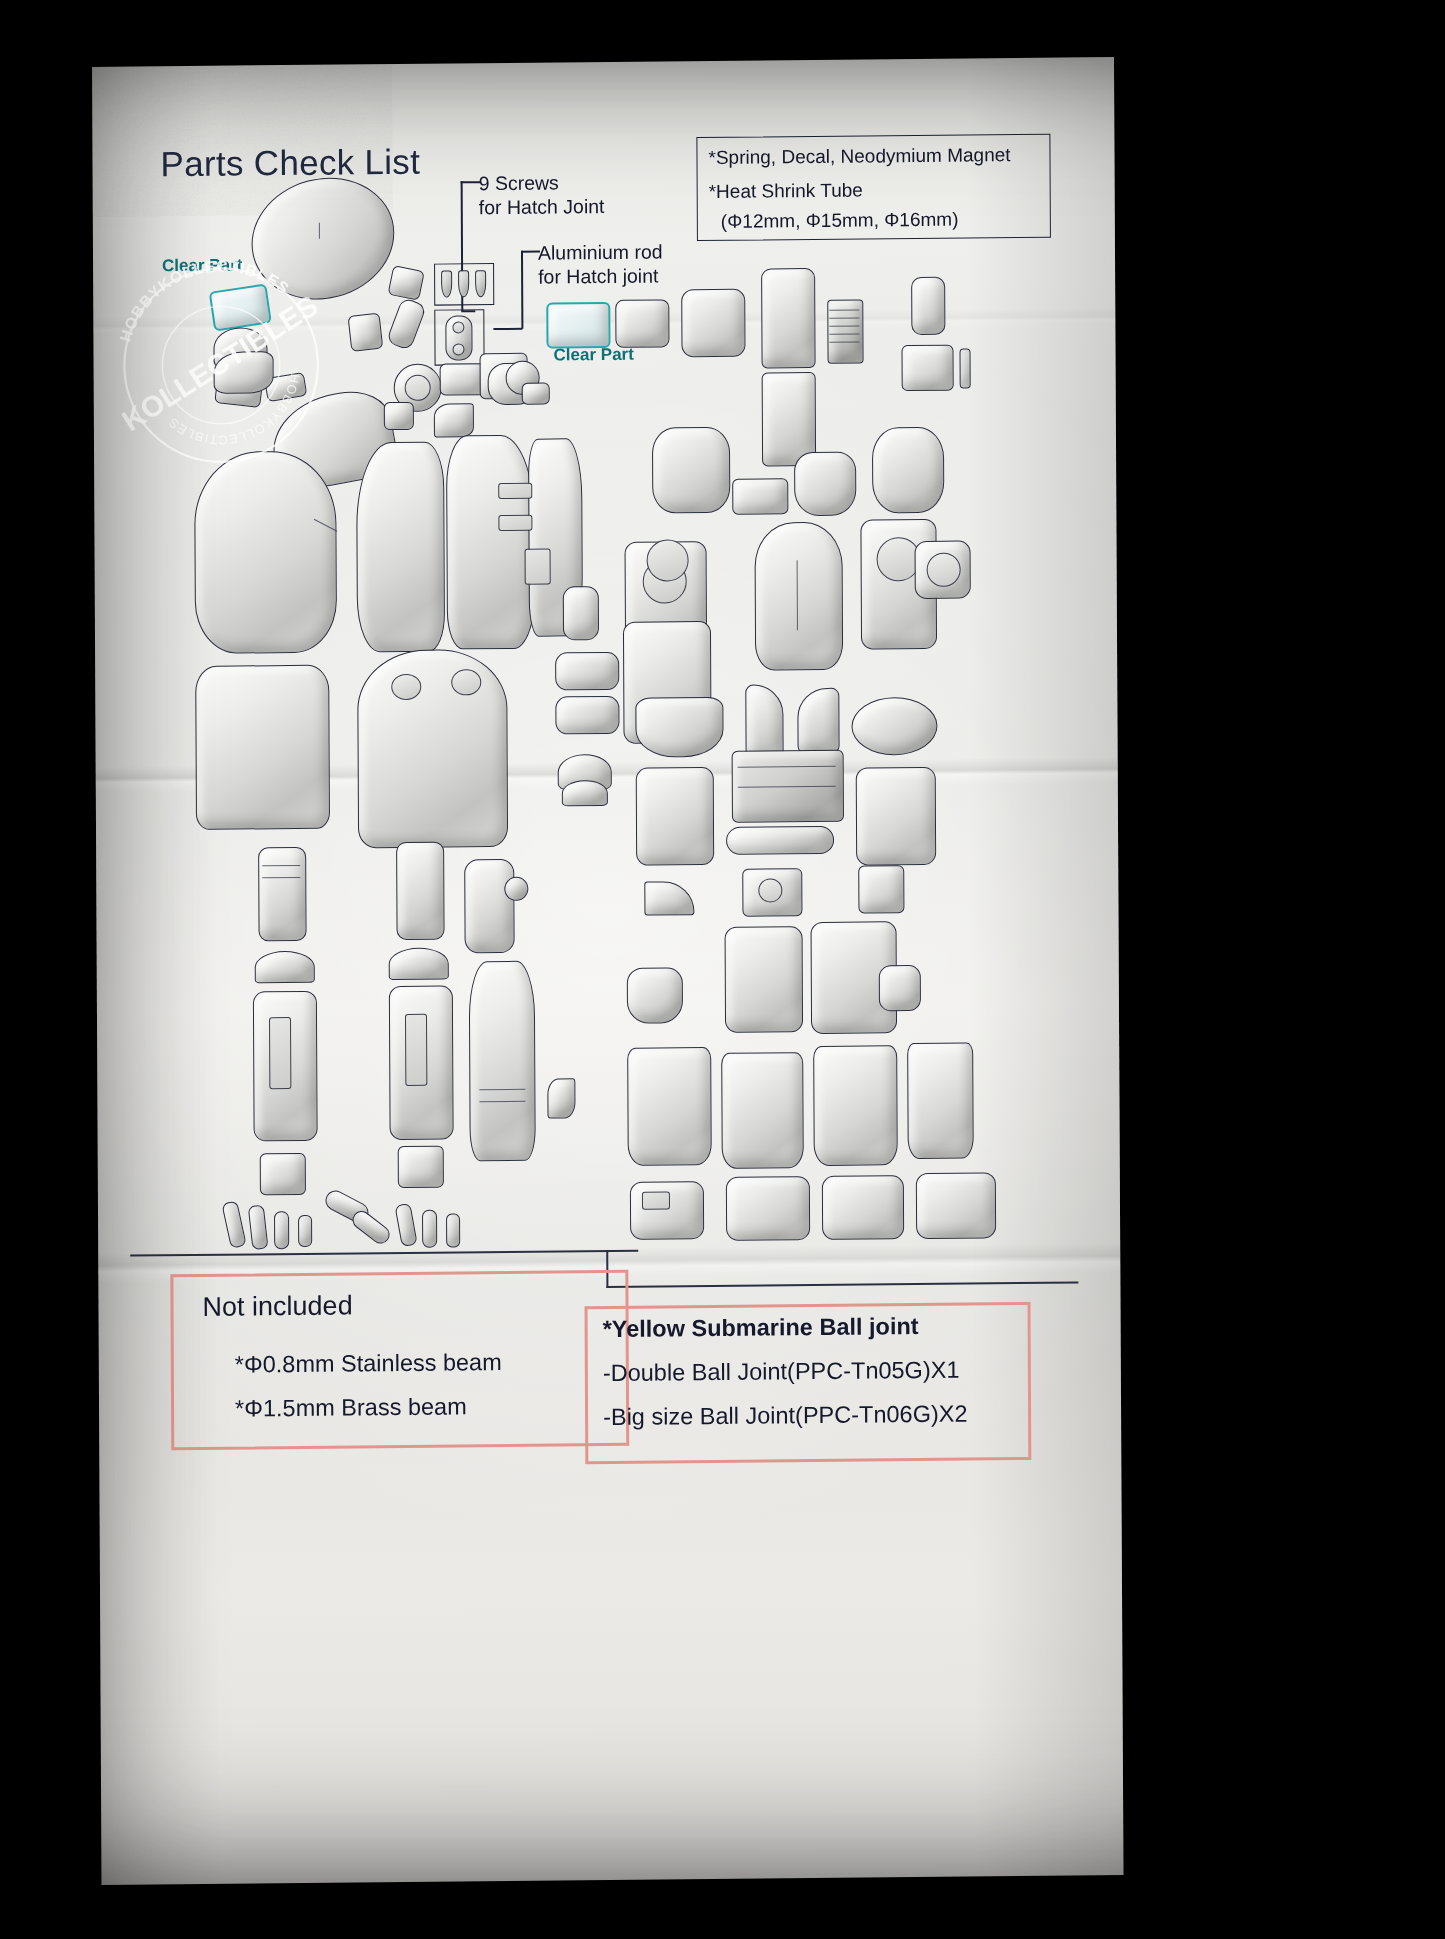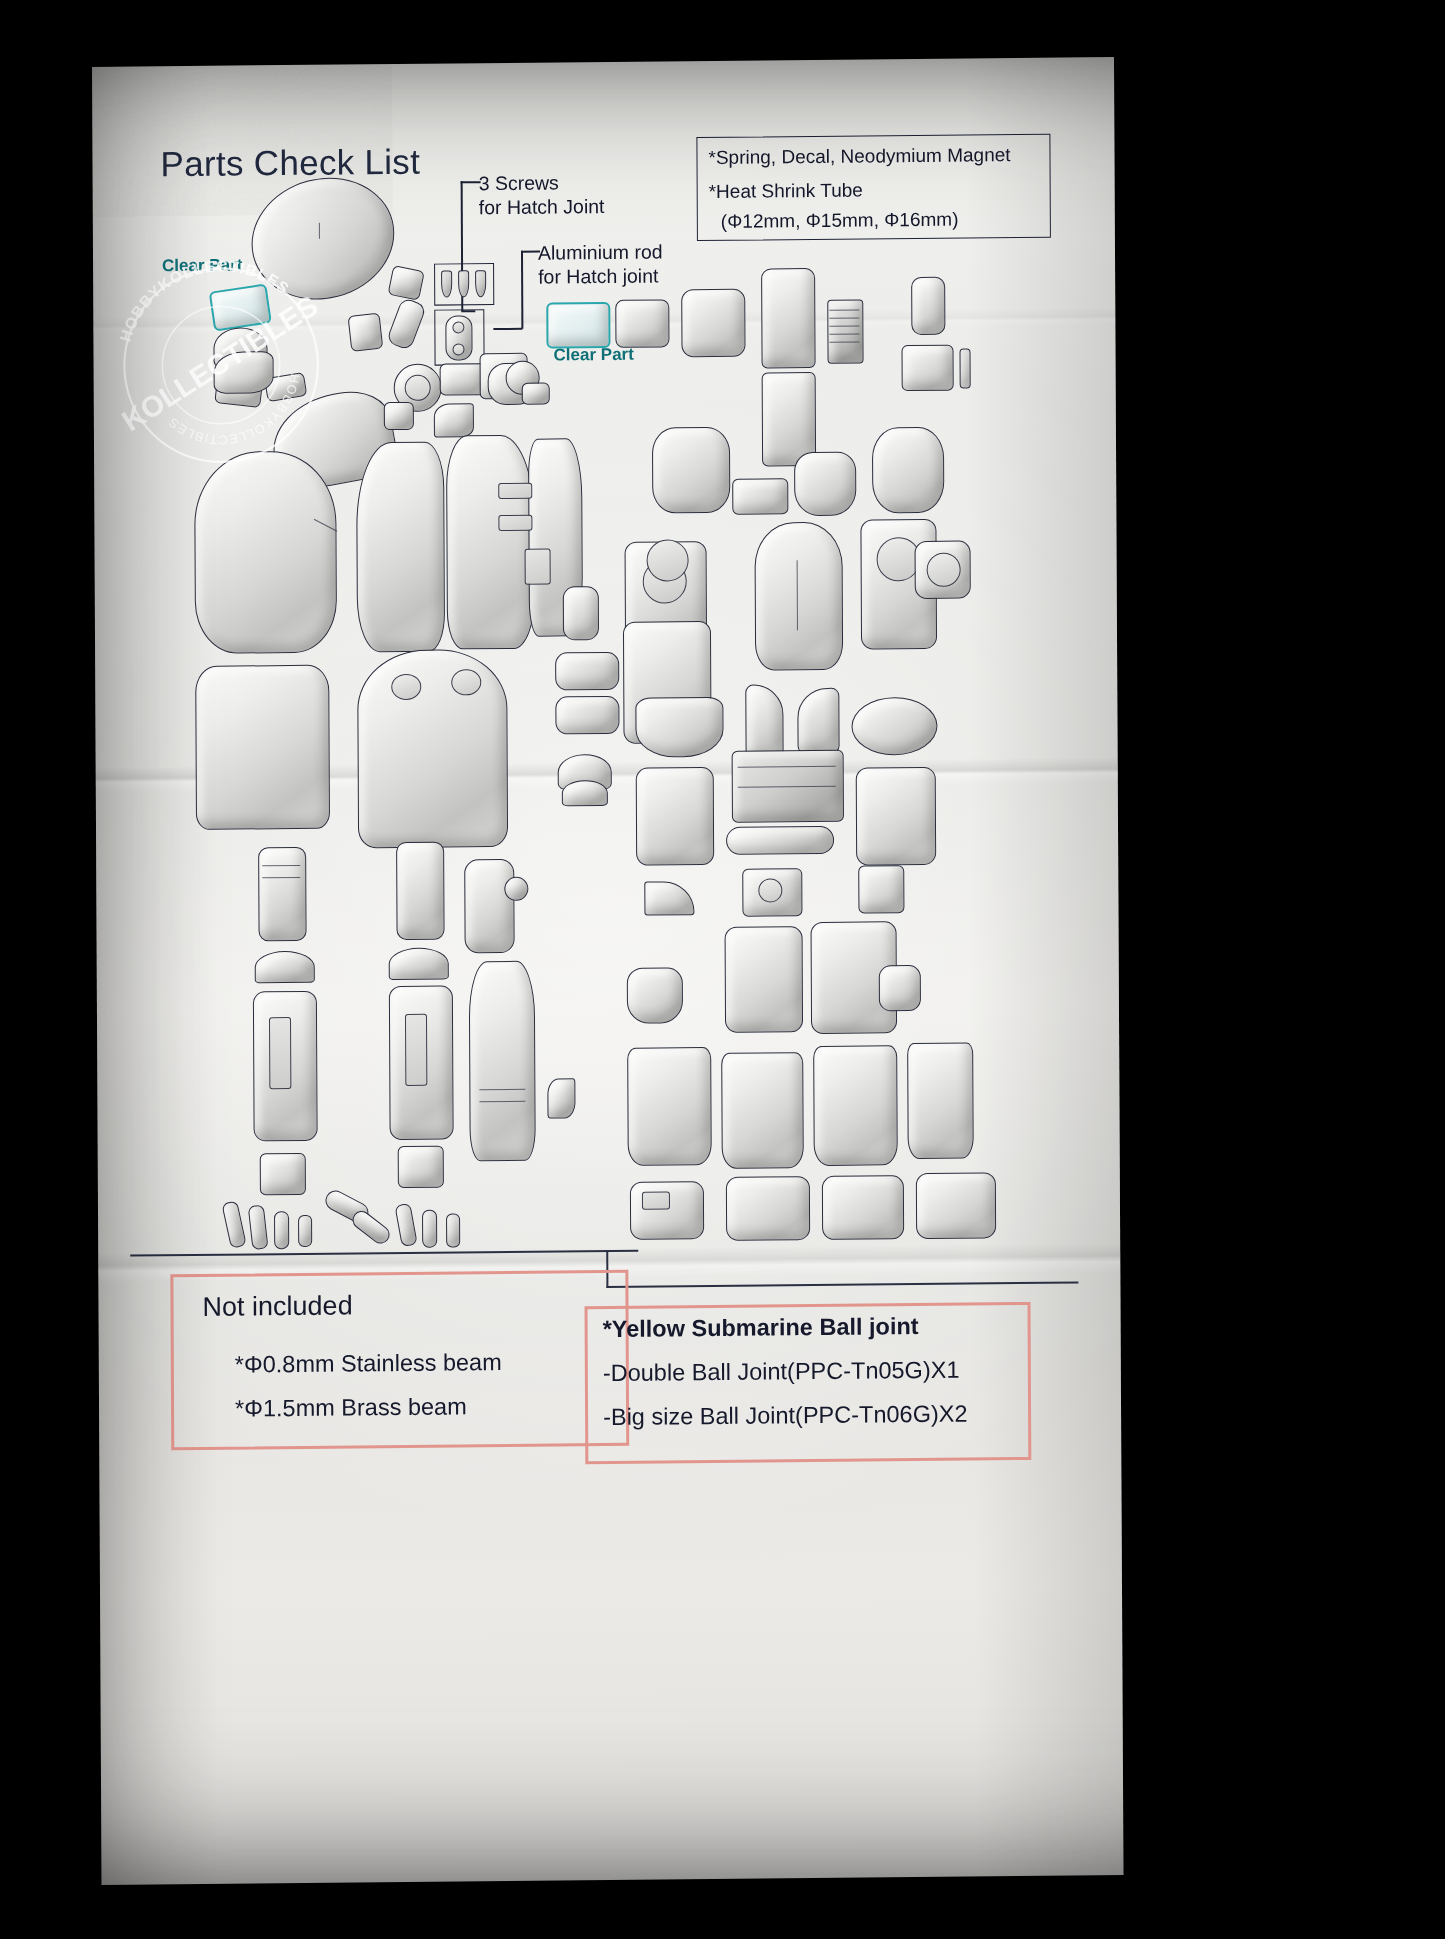--- a/index.html
+++ b/index.html
@@ -93,21 +93,21 @@
   <div class="vshade left"></div>
   <div class="vshade right"></div>
 
   <div class="t" id="title">Parts Check List</div>
 
   <div class="obox" style="left:604px;top:76px;width:352px;height:102px;"></div>
   <div class="t boxtxt" style="left:616px;top:86px;font-size:19px;">*Spring, Decal, Neodymium Magnet</div>
   <div class="t boxtxt" style="left:616px;top:120px;font-size:19px;">*Heat Shrink Tube</div>
   <div class="t boxtxt" style="left:628px;top:150px;font-size:19px;">(Φ12mm, Φ15mm, Φ16mm)</div>
 
-  <div class="t lead" style="left:386px;top:110px;">3 Screws</div>
+  <div class="t lead" style="left:386px;top:110px;">9 Screws</div>
   <div class="t lead" style="left:386px;top:134px;">for Hatch Joint</div>
   <div class="ln lnh" style="left:368px;top:118px;width:20px;"></div>
   <div class="ln lnv" style="left:368px;top:118px;height:130px;"></div>
   <div class="ln lnh" style="left:368px;top:247px;width:14px;"></div>
 
   <div class="t lead" style="left:445px;top:180px;">Aluminium rod</div>
   <div class="t lead" style="left:445px;top:204px;">for Hatch joint</div>
   <div class="ln lnh" style="left:428px;top:188px;width:19px;"></div>
   <div class="ln lnv" style="left:428px;top:188px;height:78px;"></div>
   <div class="ln lnh" style="left:400px;top:265px;width:29px;"></div>

